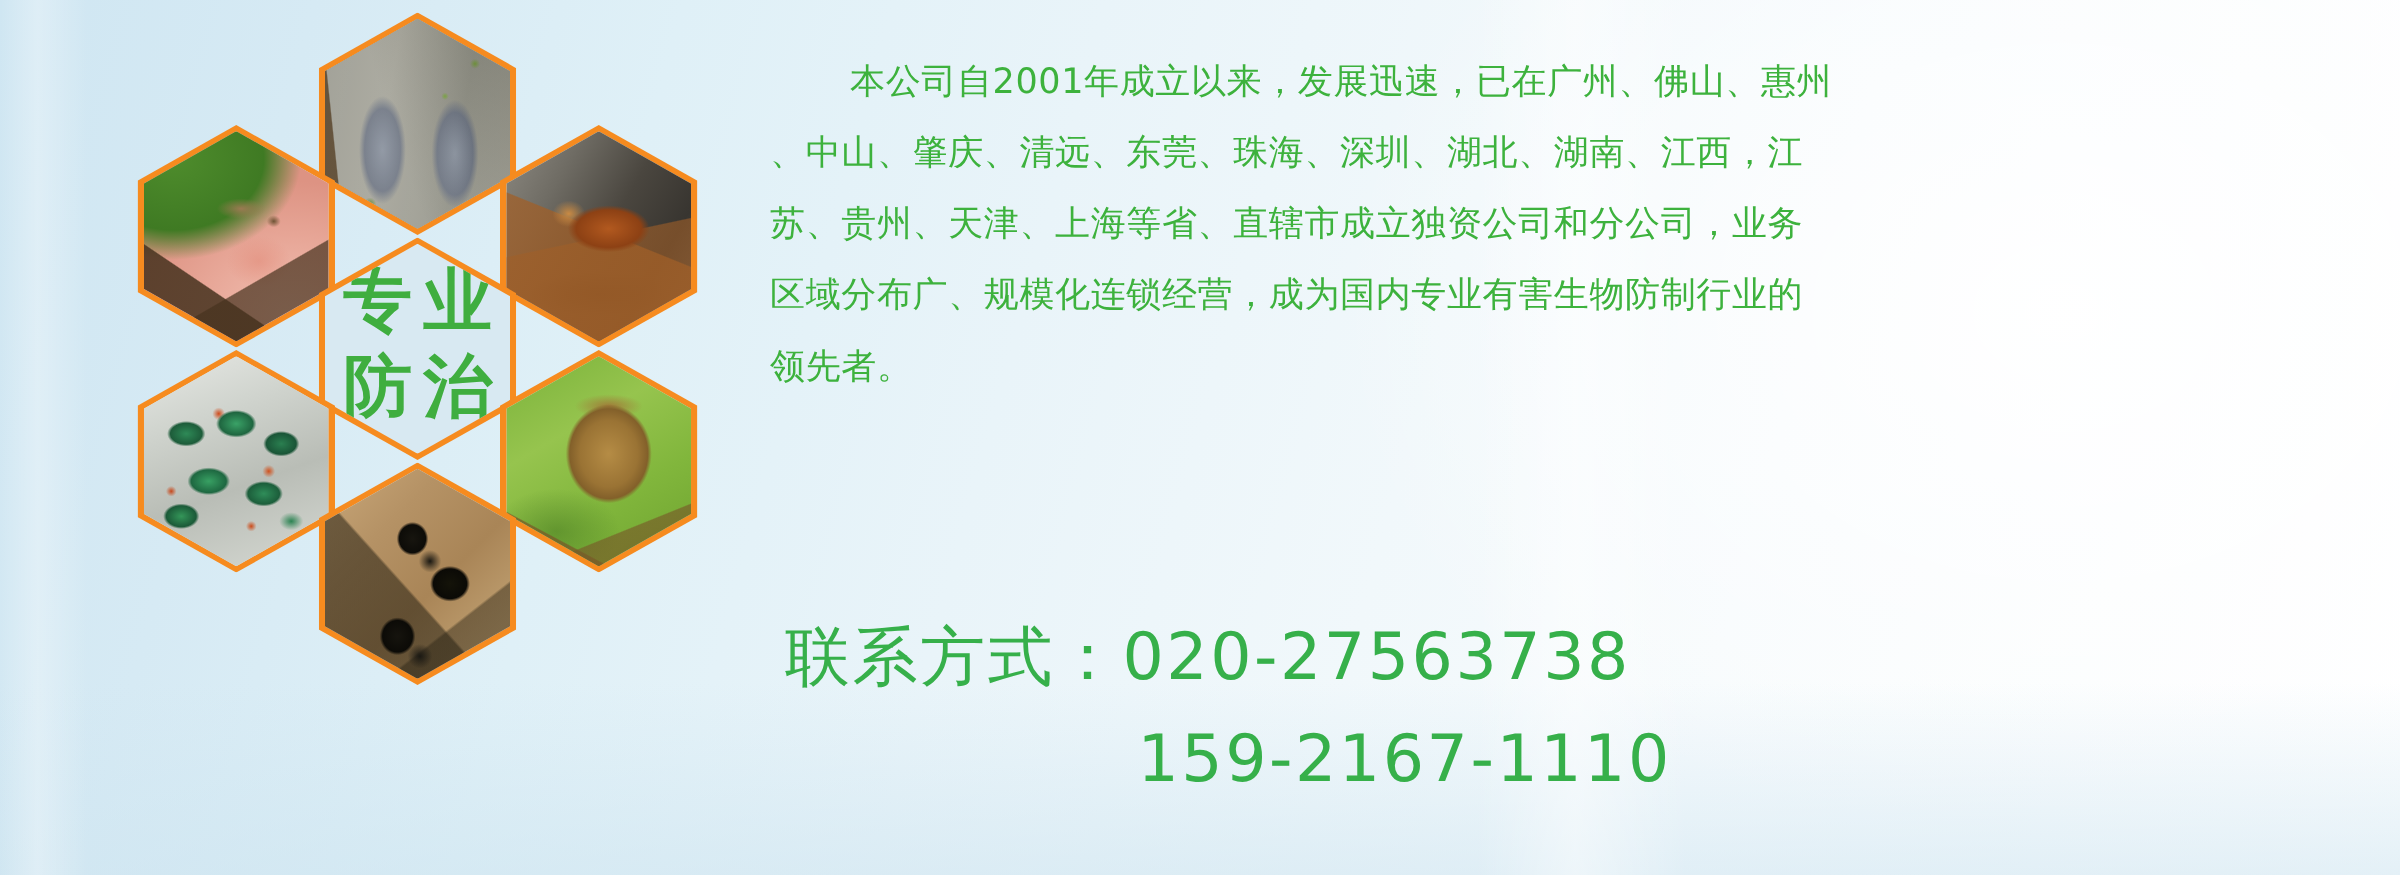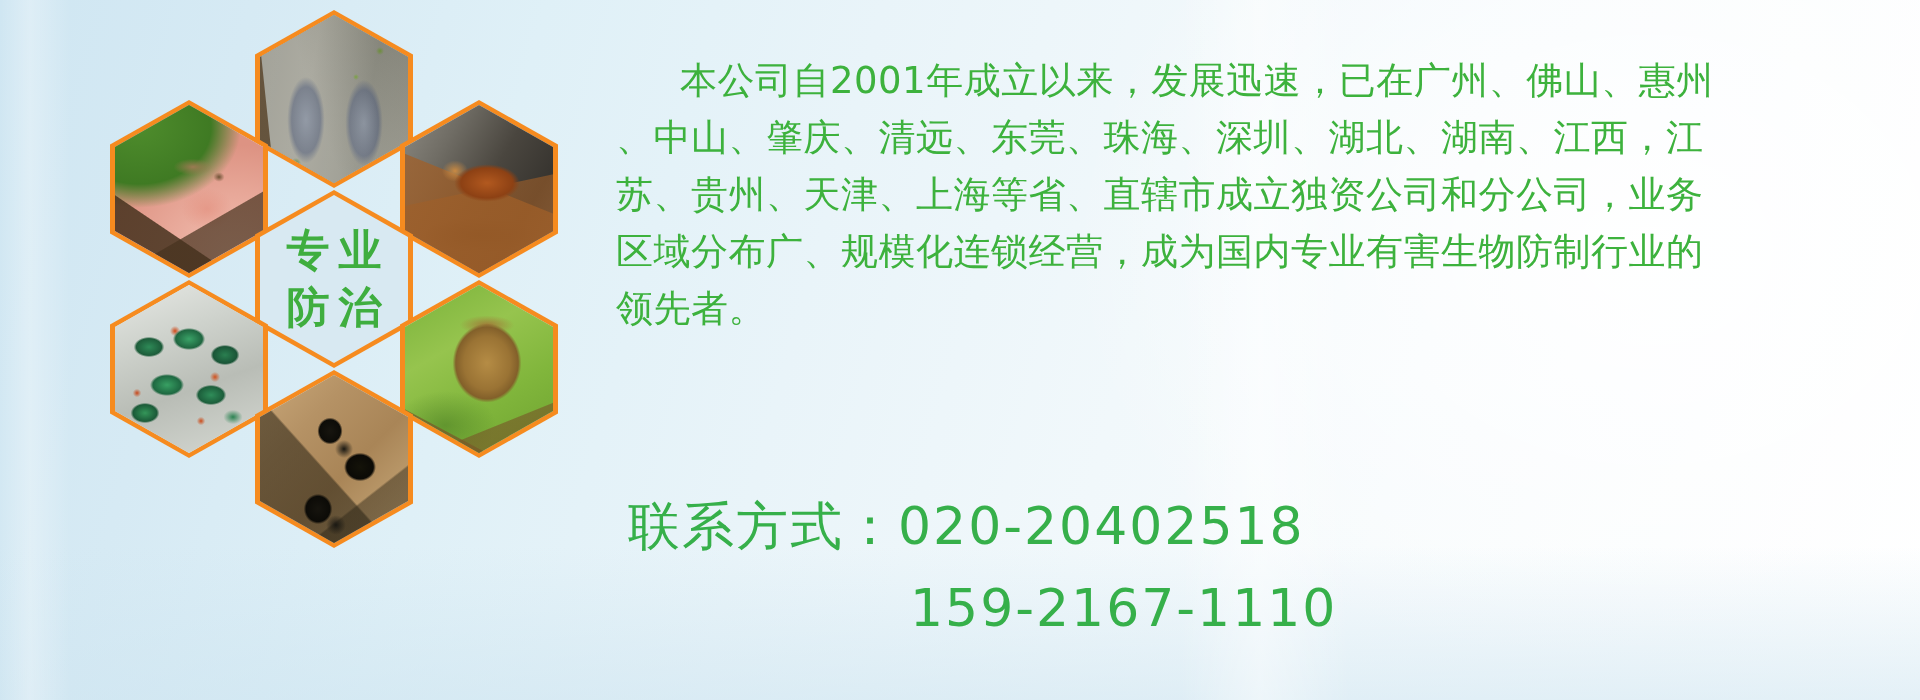--- a/index.html
+++ b/index.html
@@ -60,23 +60,23 @@
   .h-bottom { left:167px; top:362px; }
 
   .h-center .inner{ background:#d8e9f2; }
   .center-text{
     position:absolute; inset:0;
     display:flex; flex-direction:column; align-items:center; justify-content:center;
     gap:14px;
   }
   .center-text span{
     color:#3FAE3F;
-    font-size:43px; font-weight:700; letter-spacing:9px;
+    font-size:55px; font-weight:700; letter-spacing:9px;
     text-indent:9px; line-height:1;
-    font-family:Liberation Serif, serif;
+    font-family:Liberation Mono, monospace;
   }
 
   
   .art-rats{
     background:
       radial-gradient(ellipse 26px 60px at 46px 105px, #7b8492 0%, #5e6674 55%, rgba(94,102,116,0) 72%),
       radial-gradient(ellipse 26px 60px at 104px 108px, #828b98 0%, #626a78 55%, rgba(98,106,120,0) 72%),
       linear-gradient(100deg, #8d8d82 0%, #9a998d 35%, #8a8a7e 70%, #9e9d91 100%),
       #90907f;
   }
@@ -162,23 +162,23 @@
       radial-gradient(ellipse 17px 18px at 58px 134px, #16140e 0%, #0c0b07 70%, rgba(12,11,7,0) 84%),
       radial-gradient(ellipse 12px 12px at 76px 150px, #1b1913 0%, rgba(27,25,19,0) 82%),
       linear-gradient(48deg, rgba(40,34,20,0.55) 96px, rgba(0,0,0,0) 98px),
       linear-gradient(-38deg, rgba(40,34,20,0.45) 60px, rgba(0,0,0,0) 62px);
   }
 
   
   #content{ position:absolute; left:608px; top:0; width:1312px; height:700px; }
 
   #paragraph{
-    position:absolute; left:8px; top:52px; width:1300px;
+    position:absolute; left:8px; top:36px; width:1300px;
     color:#3DB23D;
-    font-size:37px;
+    font-size:28px;
     line-height:57px;
     font-weight:400;
     letter-spacing:0.5px;
     white-space:pre-line;
     text-indent:64px;
   }
 
   #contact{
     position:absolute; left:10px; top:485px; width:1290px;
     color:#36B04A;
@@ -248,19 +248,19 @@
 
   <div id="content">
 
     <div id="paragraph">本公司自2001年成立以来，发展迅速，已在广州、佛山、惠州
 、中山、肇庆、清远、东莞、珠海、深圳、湖北、湖南、江西，江
 苏、贵州、天津、上海等省、直辖市成立独资公司和分公司，业务
 区域分布广、规模化连锁经营，成为国内专业有害生物防制行业的
 领先者。</div>
 
     <div id="contact">
-      <span class="line1">联系方式：020-20402518</span>
+      <span class="line1">联系方式：020-27563738</span>
       <span class="line2">159-2167-1110</span>
     </div>
 
   </div>
 
 </div>
 
 </body></html>

